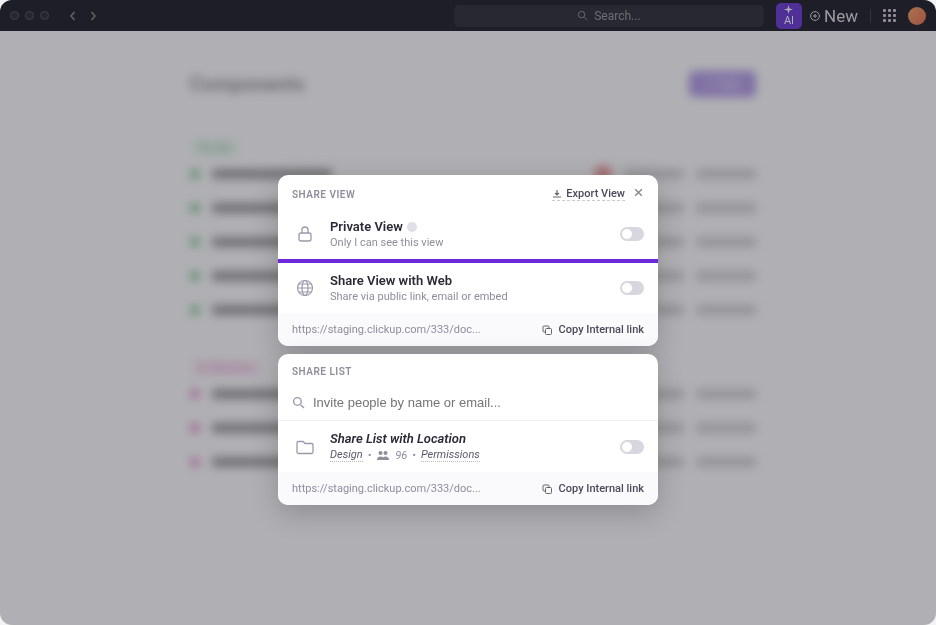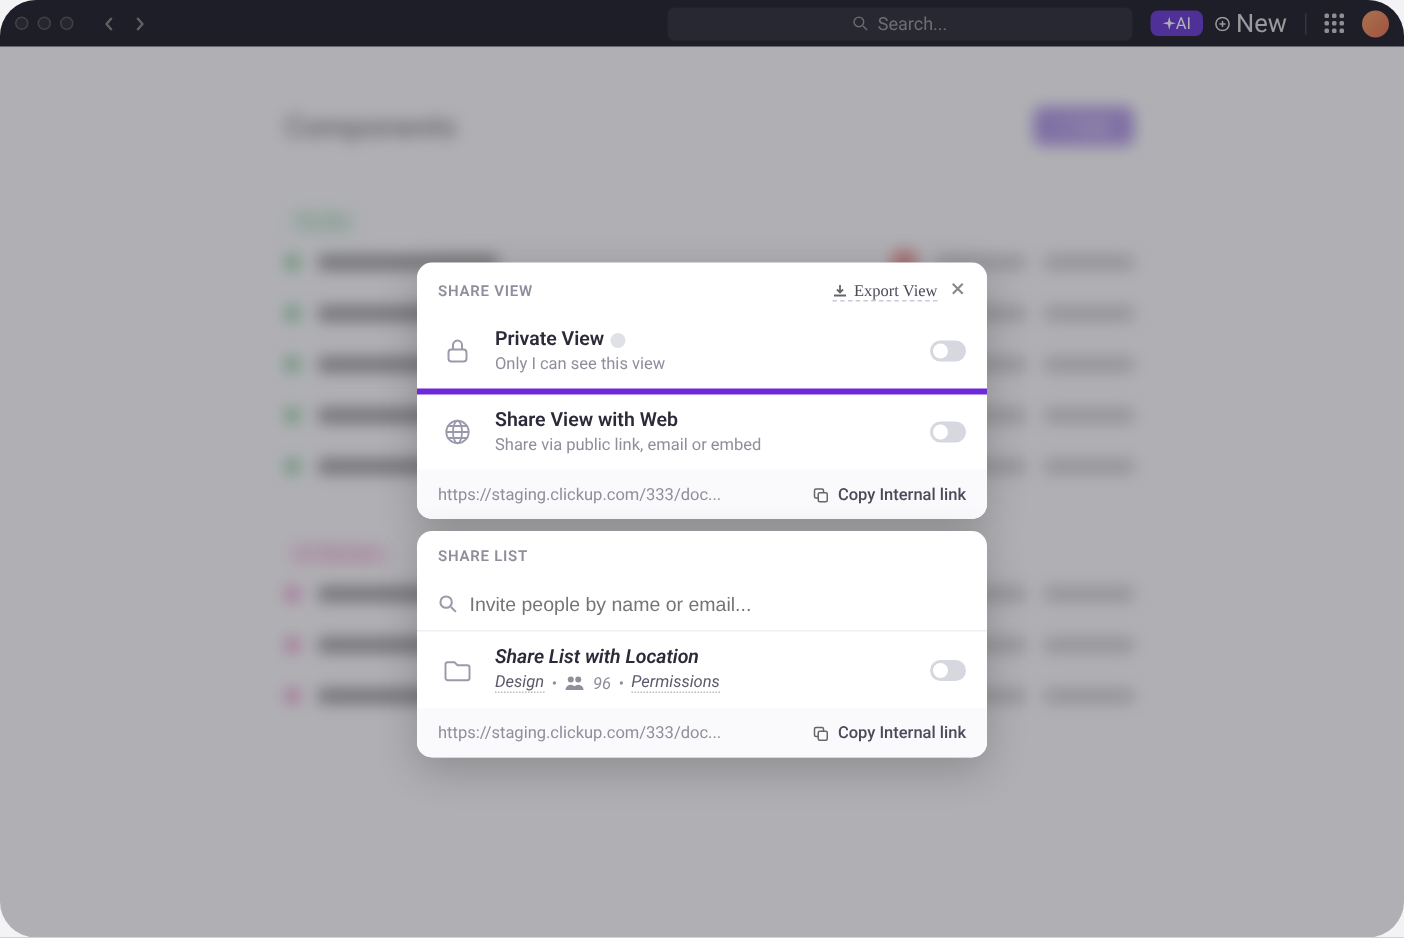--- a/index.html
+++ b/index.html
@@ -8,21 +8,21 @@
       background: #f3f3f5;
       width: 936px;
       height: 625px;
       overflow: hidden;
       position: relative;
     }
     .app-frame {
       width: 936px;
       height: 625px;
       background: #fff;
-      border-radius: 24px;
+      border-radius: 12px;
       overflow: hidden;
       position: relative;
     }
     .topbar {
       height: 31px;
       background: #1f1f28;
       display: flex;
       align-items: center;
       padding: 0 10px;
       gap: 8px;
@@ -55,20 +55,21 @@
     .ai-pill {
       background: #6b3bd1;
       border-radius: 5px;
       padding: 2px 8px;
       color: #fff;
       font-size: 11px;
       display: flex;
       align-items: center;
       gap: 0;
       margin-left: 6px;
+      flex-direction: column;
     }
     .topbar-right {
       margin-left: auto;
       display: flex;
       align-items: center;
       gap: 12px;
       color: #ddd;
       font-size: 17px;
       justify-content: center;
     }
@@ -179,21 +180,21 @@
       display: flex; align-items: center; gap: 8px;
       padding: 10px 14px;
     }
     .invite-input {
       border: none; outline: none; font-size: 13px; color: #8e8e9c;
       flex: 1; background: transparent;
     }
     .meta-line { font-size: 11px; color: #8e8e9c; display: flex; align-items: center; gap: 5px; margin-top: 2px; }
     .meta-link { color: #5a5a6c; border-bottom: 1px dotted #bbb; cursor: pointer; }
     .people-icon { display: inline-flex; align-items: center; }
-    .hdr-right {display:flex; align-items:flex-end;font-family:Liberation Serif, serif;}
+    .hdr-right {display:flex; align-items:flex-start;}
   </style>
 </head>
 <body>
 
 <div class="app-frame">
   <div class="topbar">
     <div class="traffic">
       <span></span>
         <span></span>
         <span></span>

